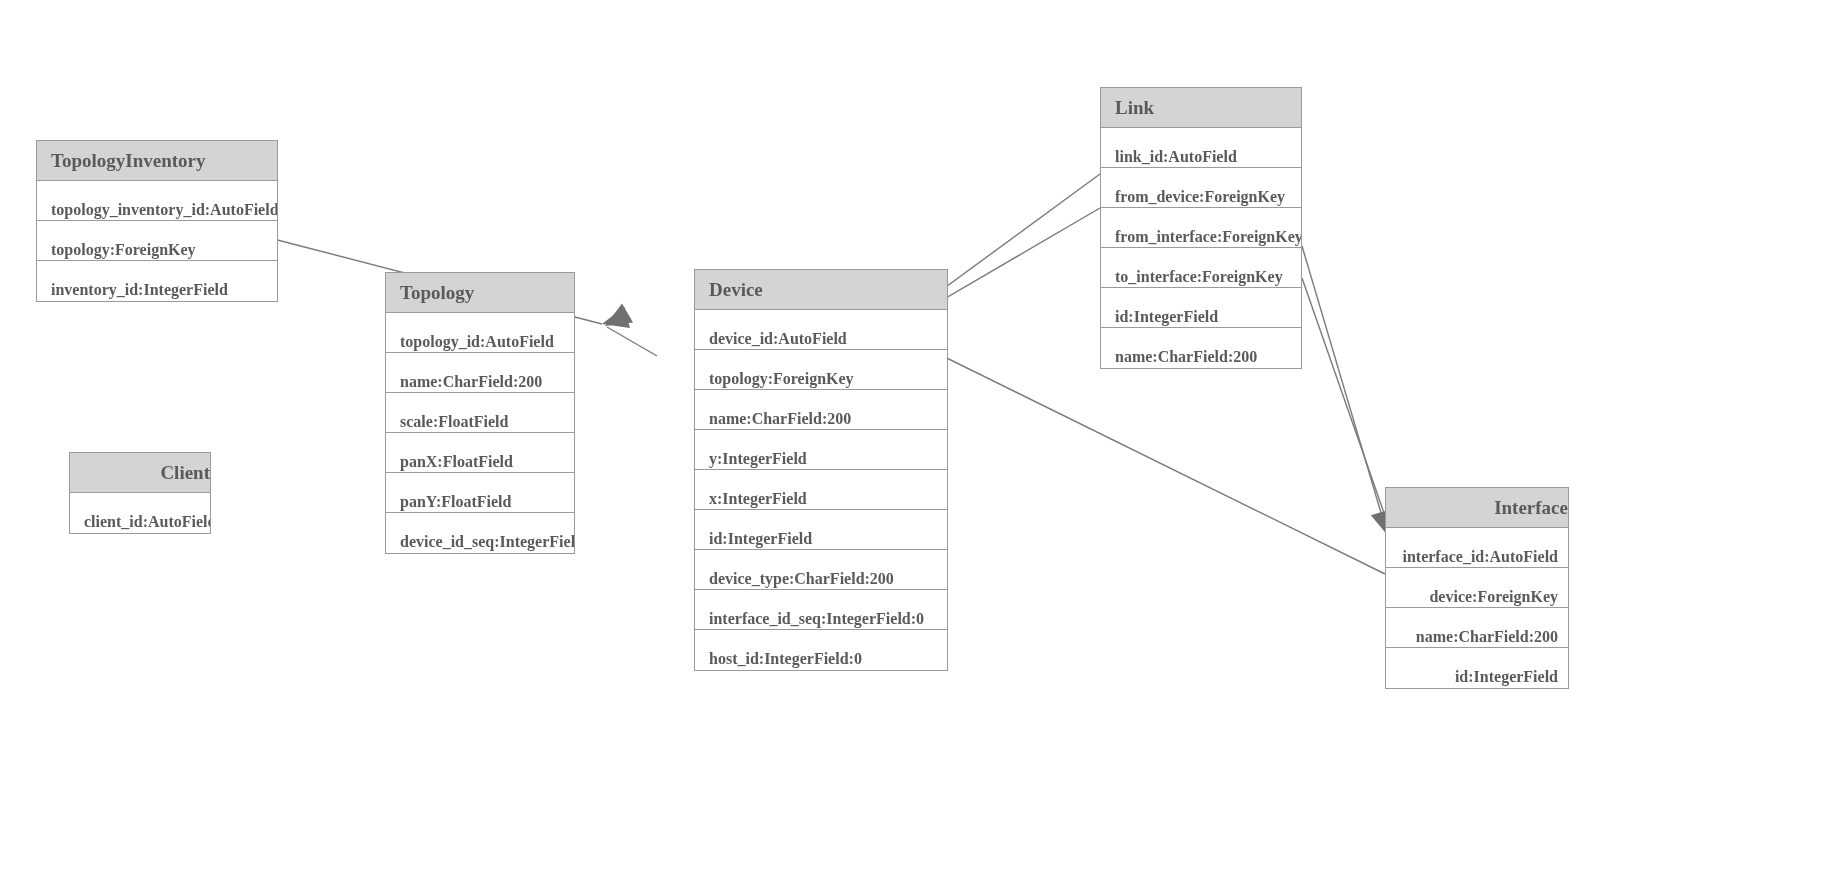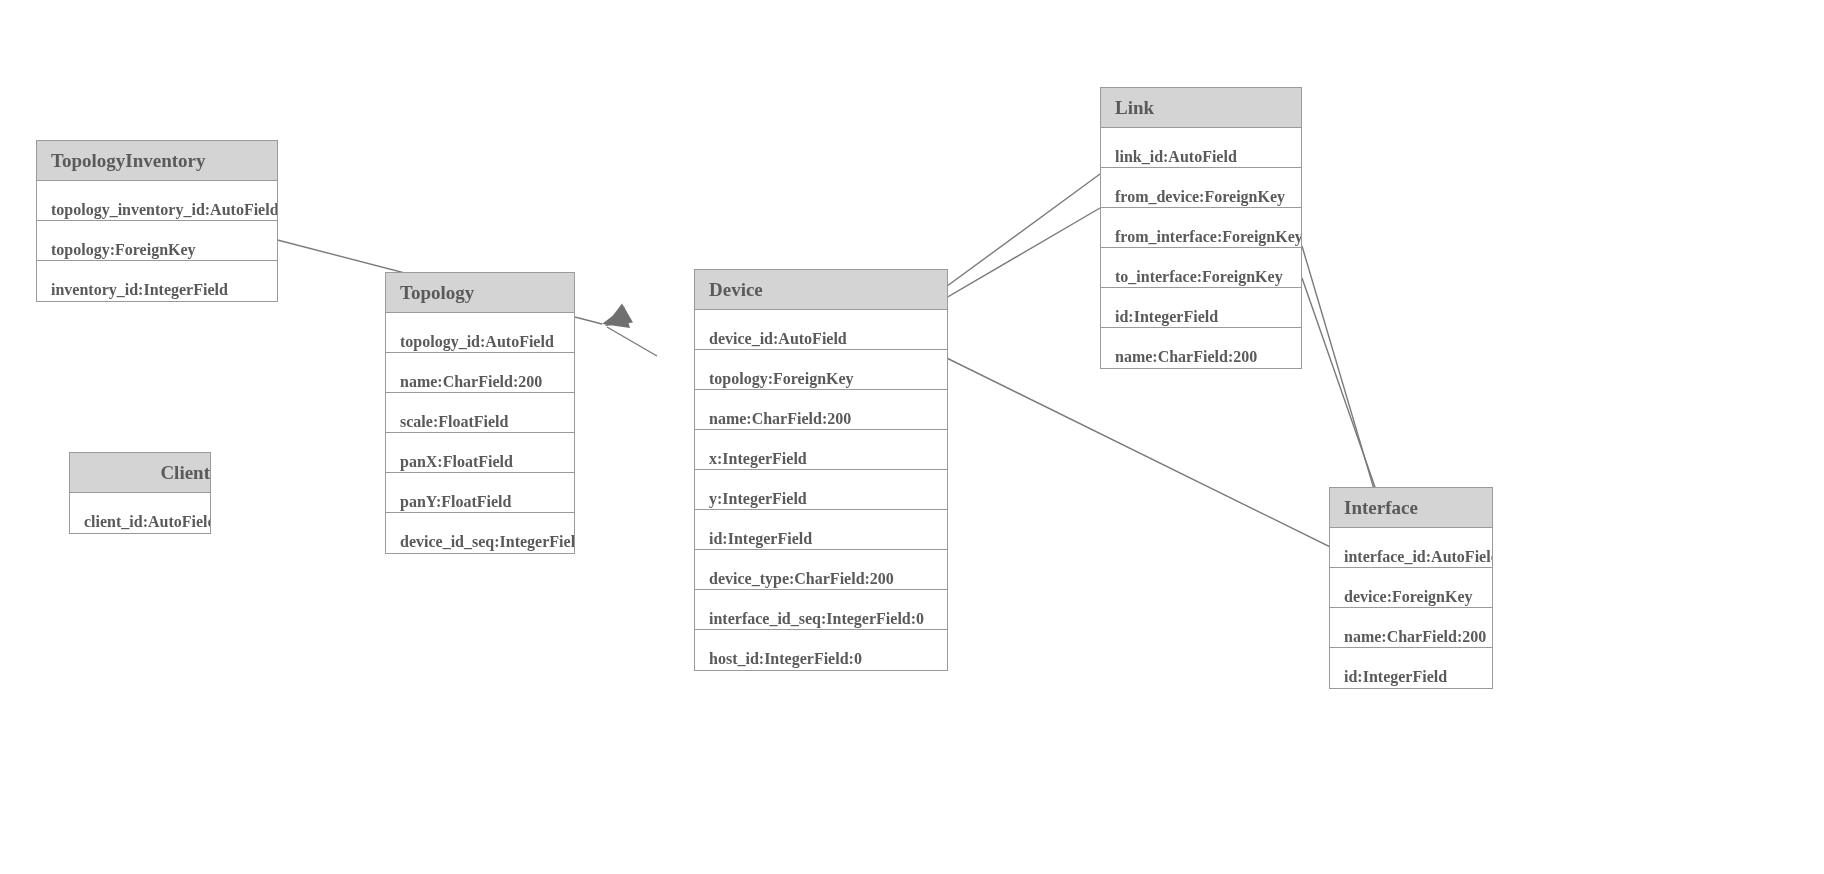--- a/index.html
+++ b/index.html
@@ -113,37 +113,37 @@
         <div class="entity-field">scale:FloatField</div>
         <div class="entity-field">panX:FloatField</div>
         <div class="entity-field">panY:FloatField</div>
         <div class="entity-field">device_id_seq:IntegerField:0</div>
       </div>
       <div class="entity" style="left: 694px; top: 269px; width: 254px;">
         <div class="entity-header">Device</div>
         <div class="entity-field">device_id:AutoField</div>
         <div class="entity-field">topology:ForeignKey</div>
         <div class="entity-field">name:CharField:200</div>
+        <div class="entity-field">y:IntegerField</div>
         <div class="entity-field">x:IntegerField</div>
-        <div class="entity-field">y:IntegerField</div>
         <div class="entity-field">id:IntegerField</div>
         <div class="entity-field">device_type:CharField:200</div>
         <div class="entity-field">interface_id_seq:IntegerField:0</div>
         <div class="entity-field">host_id:IntegerField:0</div>
       </div>
       <div class="entity" style="left: 1100px; top: 87px; width: 202px;">
         <div class="entity-header">Link</div>
         <div class="entity-field">link_id:AutoField</div>
         <div class="entity-field">from_device:ForeignKey</div>
         <div class="entity-field">from_interface:ForeignKey</div>
         <div class="entity-field">to_interface:ForeignKey</div>
         <div class="entity-field">id:IntegerField</div>
         <div class="entity-field">name:CharField:200</div>
       </div>
-      <div class="entity" style="left: 1329px; top: 487px; width: 164px;">
+      <div class="entity" style="left: 1385px; top: 487px; width: 184px; text-align: right;">
         <div class="entity-header">Interface</div>
         <div class="entity-field">interface_id:AutoField</div>
         <div class="entity-field">device:ForeignKey</div>
         <div class="entity-field">name:CharField:200</div>
         <div class="entity-field">id:IntegerField</div>
       </div>
     </div>
 
 </div>
 

